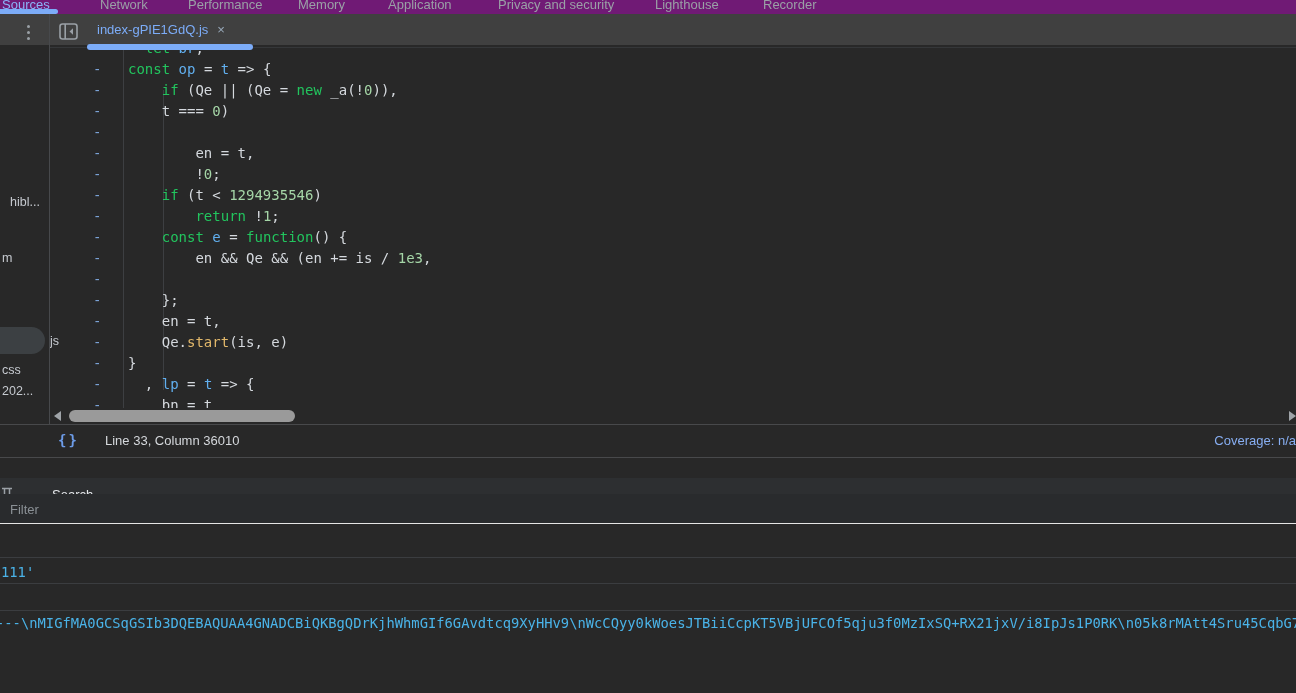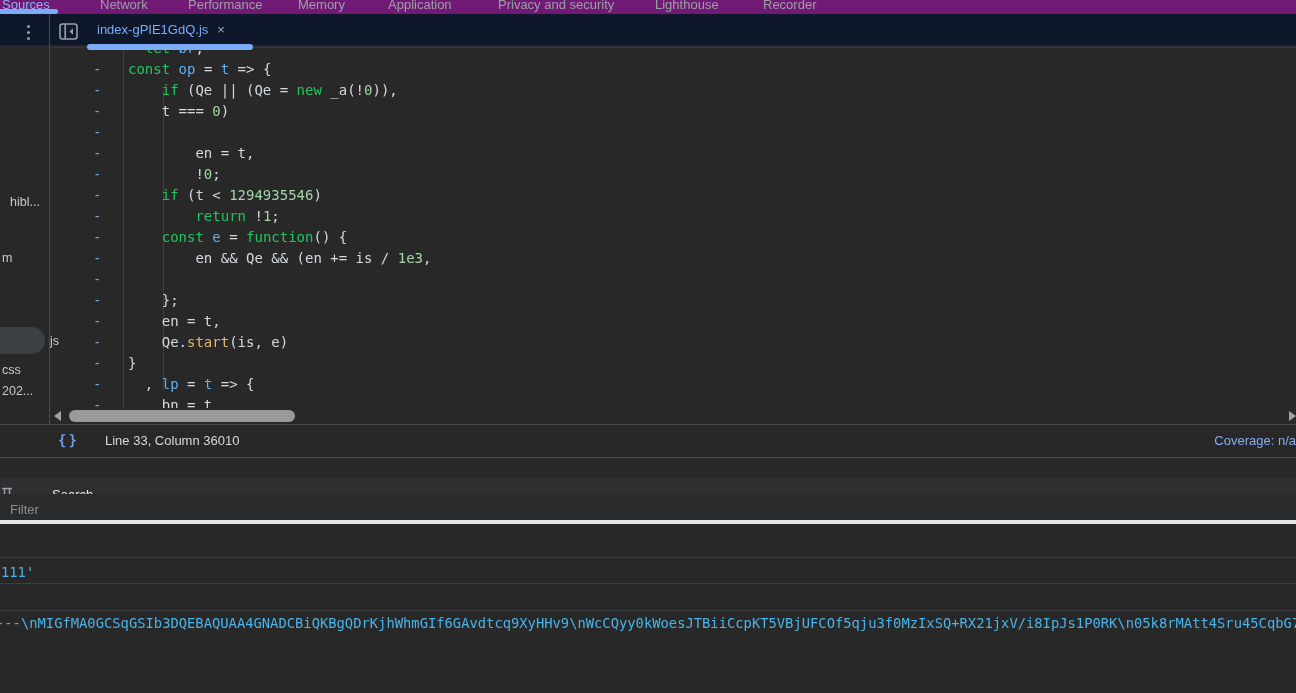--- a/index.html
+++ b/index.html
@@ -12,21 +12,21 @@
   }
   .mono { font-family:"DejaVu Sans Mono", monospace; }
 
   
   #main-tabs { position:absolute; top:0; left:0; width:100%; height:14px; overflow:hidden; background:#701a75; }
   .main-tab { position:absolute; top:-3px; font-size:13px; color:#9aa0a6; white-space:nowrap; cursor:default; }
   .main-tab.active { color:#8ab4f8; }
   #sources-underline { position:absolute; top:9px; left:-6px; width:64px; height:5px; background:#7cacf8; border-radius:3px; }
 
   
-  #subheader { position:absolute; top:14px; left:0; width:100%; height:31px; background:#0f172a; z-index:4; }
+  #subheader { position:absolute; top:14px; left:0; width:100%; height:31px; background:#404040; z-index:4; }
   #subheader-border { position:absolute; top:47px; left:50px; right:0; height:1px; background:#353739; z-index:4; }
   #kebab-icon { position:absolute; left:25px; top:9px; width:6px; height:18px; display:flex; flex-direction:column; align-items:center; justify-content:center; }
   #kebab-icon i { width:3px; height:3px; border-radius:50%; background:#9aa0a6; margin:1.5px 0; }
   #nav-divider { position:absolute; left:49px; top:14px; width:1px; height:410px; background:#47494c; z-index:5; }
   #toggle-navigator { position:absolute; left:59px; top:9px; }
   #file-tab { position:absolute; left:88px; top:0; height:31px; display:flex; align-items:center; padding-left:9px; }
   #file-tab-label { font-size:13px; color:#7cacf8; white-space:nowrap; }
   #file-tab-close { font-size:13px; color:#9ab; margin-left:9px; cursor:default; }
   #active-file-underline { position:absolute; left:87px; top:44px; width:166px; height:6px; background:#7cacf8; border-radius:3px; z-index:6; }
 
@@ -63,21 +63,21 @@
     border-top:1px solid #48494b; border-bottom:1px solid #48494b; z-index:5; }
   #pretty-print-icon { position:absolute; left:58px; top:7px; font-family:"DejaVu Sans Mono", monospace;
     font-size:14px; font-weight:bold; color:#6d9ce8; letter-spacing:2px; cursor:default; }
   #line-col { position:absolute; left:105px; top:8px; font-size:13px; color:#d5d8dc; }
   #coverage-link { position:absolute; right:0px; top:8px; font-size:13px; color:#87aef2; white-space:nowrap; cursor:default; }
 
   
   #drawer-toolbar { position:absolute; left:0; top:478px; width:100%; height:35px; background:#2d2f31; border-bottom:1px solid #45474a; }
   #flask-icon { position:absolute; left:0px; top:9px; }
   #drawer-tab-label { position:absolute; left:52px; top:9px; font-size:13px; color:#e4e7ea; }
-  #filter-row { position:absolute; left:0; top:494px; width:100%; height:30px; background:#292b2d; border-bottom:4px solid #e5e5e5; }
+  #filter-row { position:absolute; left:0; top:494px; width:100%; height:30px; background:#292b2d; border-bottom:1px solid #e5e5e5; }
   #filter-input { position:absolute; left:10px; top:4px; width:400px; height:22px; background:transparent; border:none; outline:none;
     font-family:"Liberation Sans", sans-serif; font-size:13px; color:#dde1e6; }
   #filter-input::placeholder { color:#8a9095; opacity:1; }
 
   #results { position:absolute; left:0; top:525px; width:100%; height:168px; background:#282828; overflow:hidden; }
   .result-divider { position:absolute; left:0; width:100%; height:1px; background:#3b3d40; }
   #match-snippet { position:absolute; left:1px; top:40px; font-size:13.8px; line-height:14px; color:#4ab3e8; white-space:pre; }
   .key-line { position:absolute; font-size:13.8px; line-height:15px; color:#4ab3e8; white-space:pre; }
   #key-line-1 { left:-4px; top:91px; }
   #key-line-2 { left:-1px; top:111px; }

